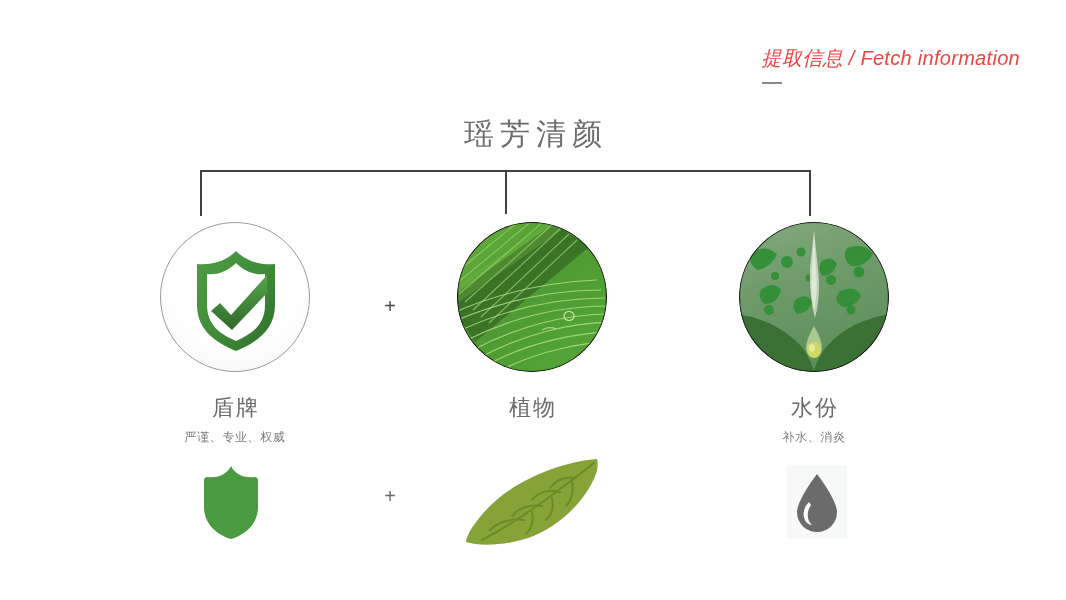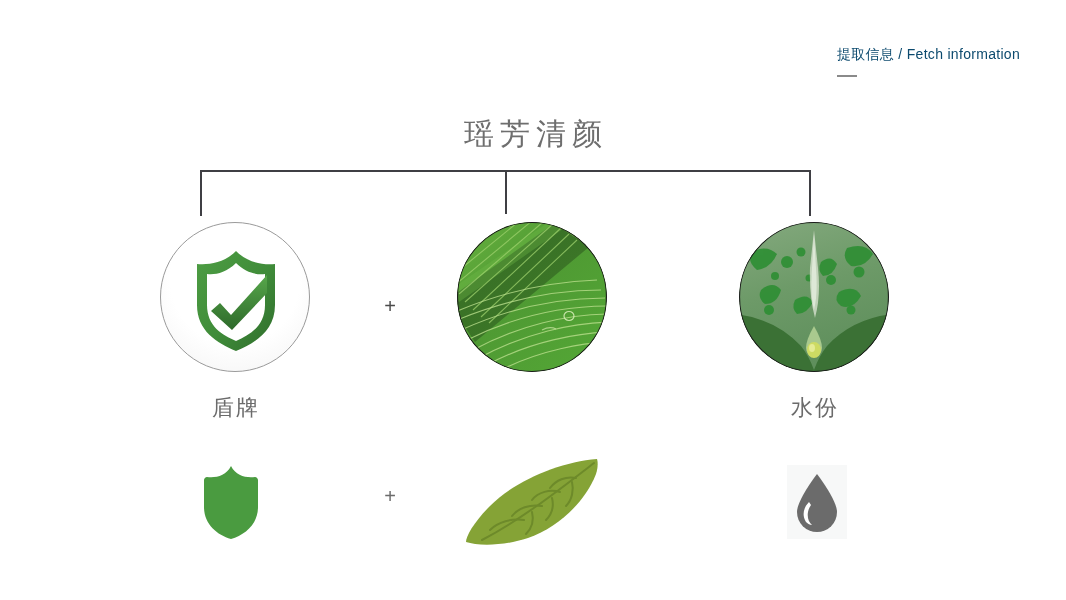--- a/index.html
+++ b/index.html
@@ -17,25 +17,26 @@
   }
 
   
   .header {
     position: absolute;
     top: 46px;
     right: 46px;
     text-align: left;
   }
   .header-text {
-    font-size: 14px;
-    color: #0c4a6e;
+    font-size: 20px;
+    color: #ef4444;
     letter-spacing: 0.3px;
     white-space: nowrap;
     line-height: 1.2;
+    font-style: italic;
   }
   .header-rule {
     margin-top: 12px;
     width: 20px;
     height: 2px;
     background: #8a8a8a;
   }
 
   
   .main-title {
@@ -209,20 +210,21 @@
         </defs>
 
         <path d="M75 28 C 63 40, 48 42, 36 41 L 36 82 C 36 108, 56 120, 75 128 C 94 120, 114 108, 114 82 L 114 41 C 102 42, 87 40, 75 28 Z" fill="url(#shGrad)"></path>
 
         <path d="M75 40 C 65 50, 54 52, 46 51 L 46 82 C 46 103, 61 112, 75 118 C 89 112, 104 103, 104 82 L 104 51 C 96 52, 85 50, 75 40 Z" fill="#ffffff"></path>
 
         <path d="M59 80 L 70 92 L 106 52 L 106 70 L 71 107 L 50 88 Z" fill="url(#shGrad2)"></path>
       </svg>
     </div>
     <div class="label">盾牌</div>
+    <div class="sublabel">严谨、专业、权威</div>
   </div>
 
   <div class="col col-2">
     <div class="circle">
       <svg viewBox="0 0 150 150" width="150" height="150" aria-hidden="true">
         <defs>
           <linearGradient id="leafBg" x1="0" y1="0" x2="1" y2="1">
             <stop offset="0%" stop-color="#66b03e"></stop>
             <stop offset="45%" stop-color="#4f9a33"></stop>
             <stop offset="100%" stop-color="#54a836"></stop>
@@ -268,20 +270,21 @@
             <path d="M106,0 C 124,12 140,22 152,26"></path>
             <path d="M118,2 C 132,10 144,16 152,20"></path>
           </g>
 
           <ellipse cx="112" cy="94" rx="5" ry="4.5" fill="none" stroke="#d9eebb" stroke-width="1.2" opacity="0.85"></ellipse>
           <path d="M85,108 q 8,-4 14,-1" stroke="#cfe7a8" stroke-width="1.2" fill="none" opacity="0.7"></path>
         </g>
         <circle cx="75" cy="75" r="74.5" fill="none" stroke="#1d1d1d" stroke-width="1.2"></circle>
       </svg>
     </div>
+    <div class="label">植物</div>
   </div>
 
   <div class="col col-3">
     <div class="circle">
       <svg viewBox="0 0 150 150" width="150" height="150" aria-hidden="true">
         <defs>
           <linearGradient id="wetLeaf" x1="0" y1="0" x2="0.3" y2="1">
             <stop offset="0%" stop-color="#84a97e"></stop>
             <stop offset="50%" stop-color="#6d9a68"></stop>
             <stop offset="100%" stop-color="#5f8f5c"></stop>
@@ -316,20 +319,21 @@
           <path d="M-5,92 Q 36,96 62,124 Q 70,134 75,148 Q 80,134 88,124 Q 114,96 155,92 L 155,160 L -5,160 Z" fill="#3b7135"></path>
 
           <path d="M75,104 q 8,14 8,22 a 8,9 0 0 1 -16,0 q 0,-8 8,-22 Z" fill="#a9c98e"></path>
           <ellipse cx="75" cy="128" rx="7" ry="8" fill="#cddb63"></ellipse>
           <ellipse cx="73" cy="126" rx="3" ry="4" fill="#e7ee9e" opacity="0.85"></ellipse>
         </g>
         <circle cx="75" cy="75" r="74.5" fill="none" stroke="#1d1d1d" stroke-width="1.2"></circle>
       </svg>
     </div>
     <div class="label">水份</div>
+    <div class="sublabel">补水、消炎</div>
   </div>
 
 </div>
 
 <div class="icon-row">
 
   <div class="icon-slot icon-1">
     <svg width="64" height="80" viewBox="0 0 64 80" aria-hidden="true">
       <path d="M32 4 C 27 14, 17 16, 8 15 C 6.5 15, 5 16.5, 5 18 L 5 45 C 5 62, 18 73, 32 77 C 46 73, 59 62, 59 45 L 59 18 C 59 16.5, 57.5 15, 56 15 C 47 16, 37 14, 32 4 Z" fill="#4a9b40"></path>
     </svg>

